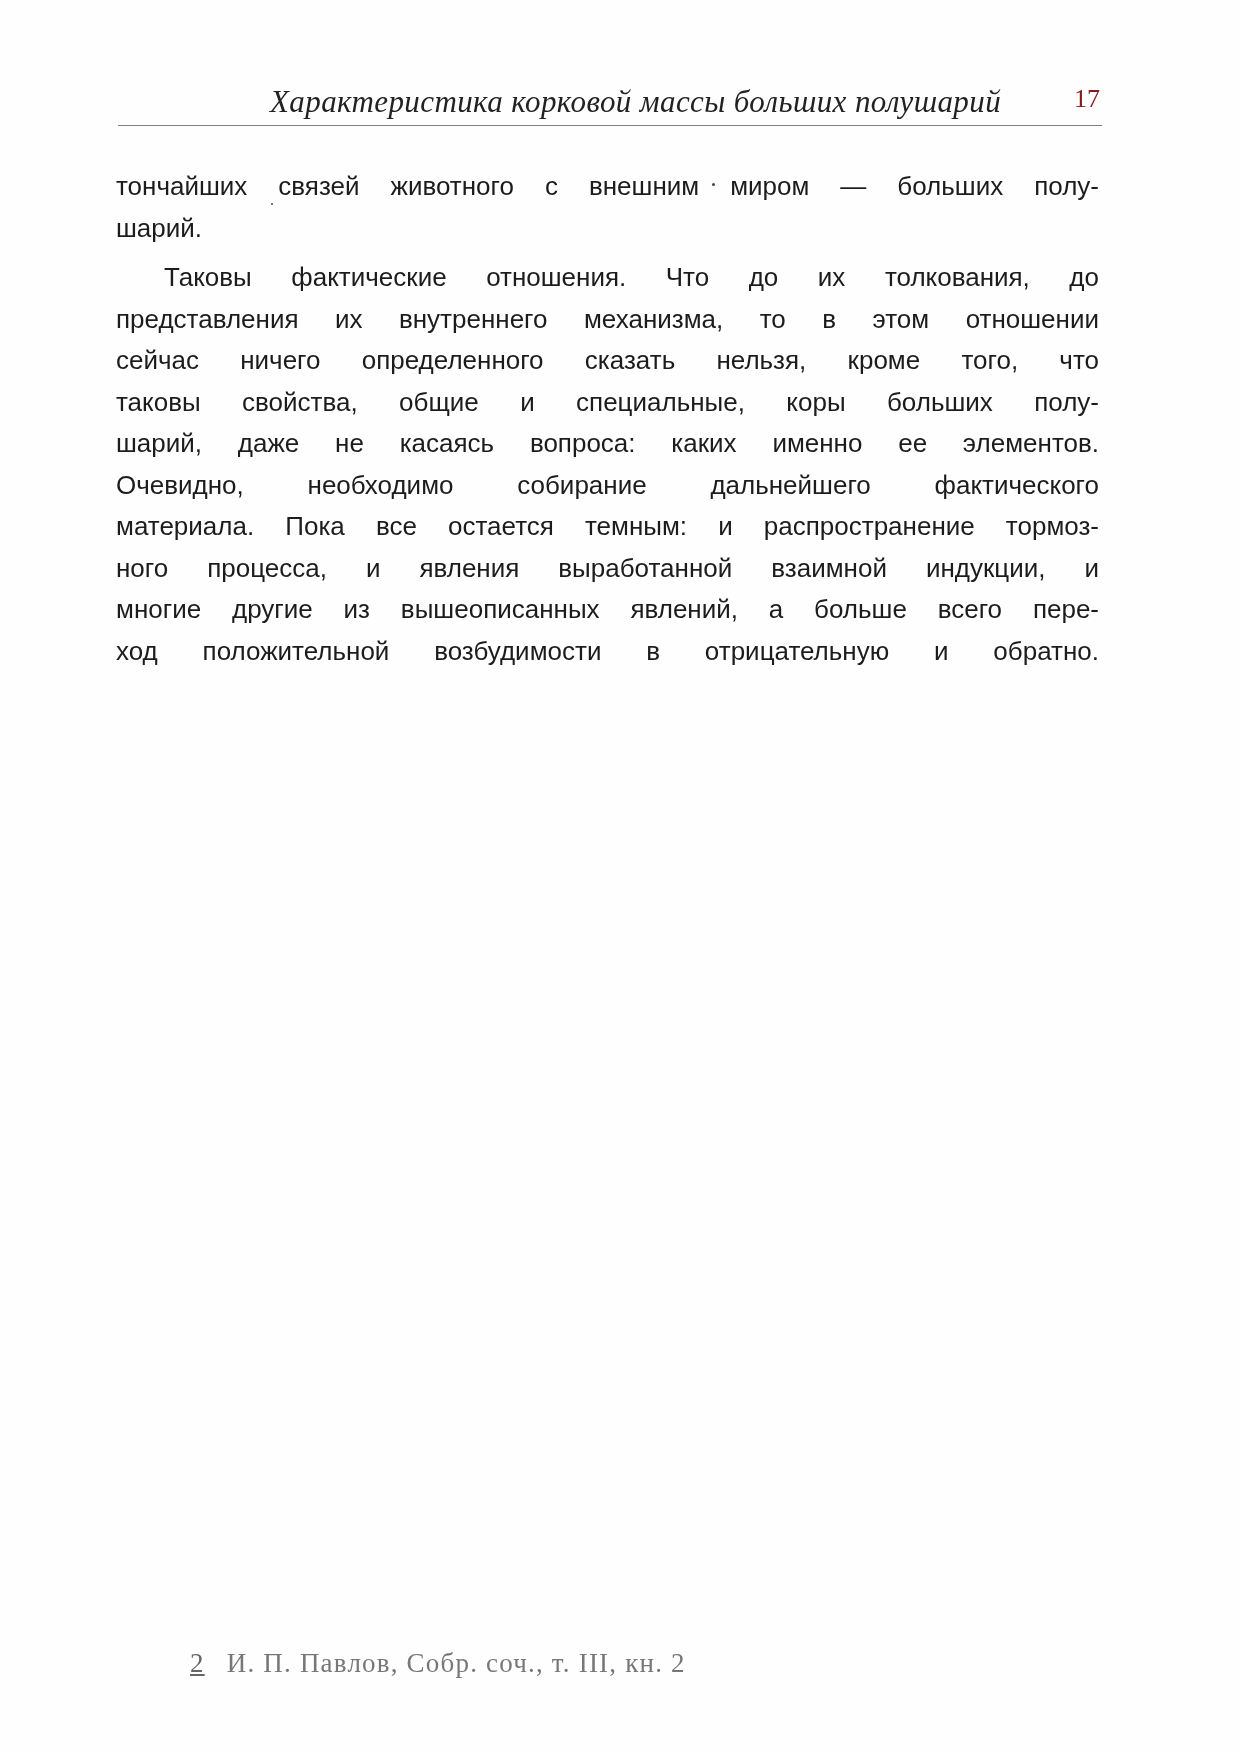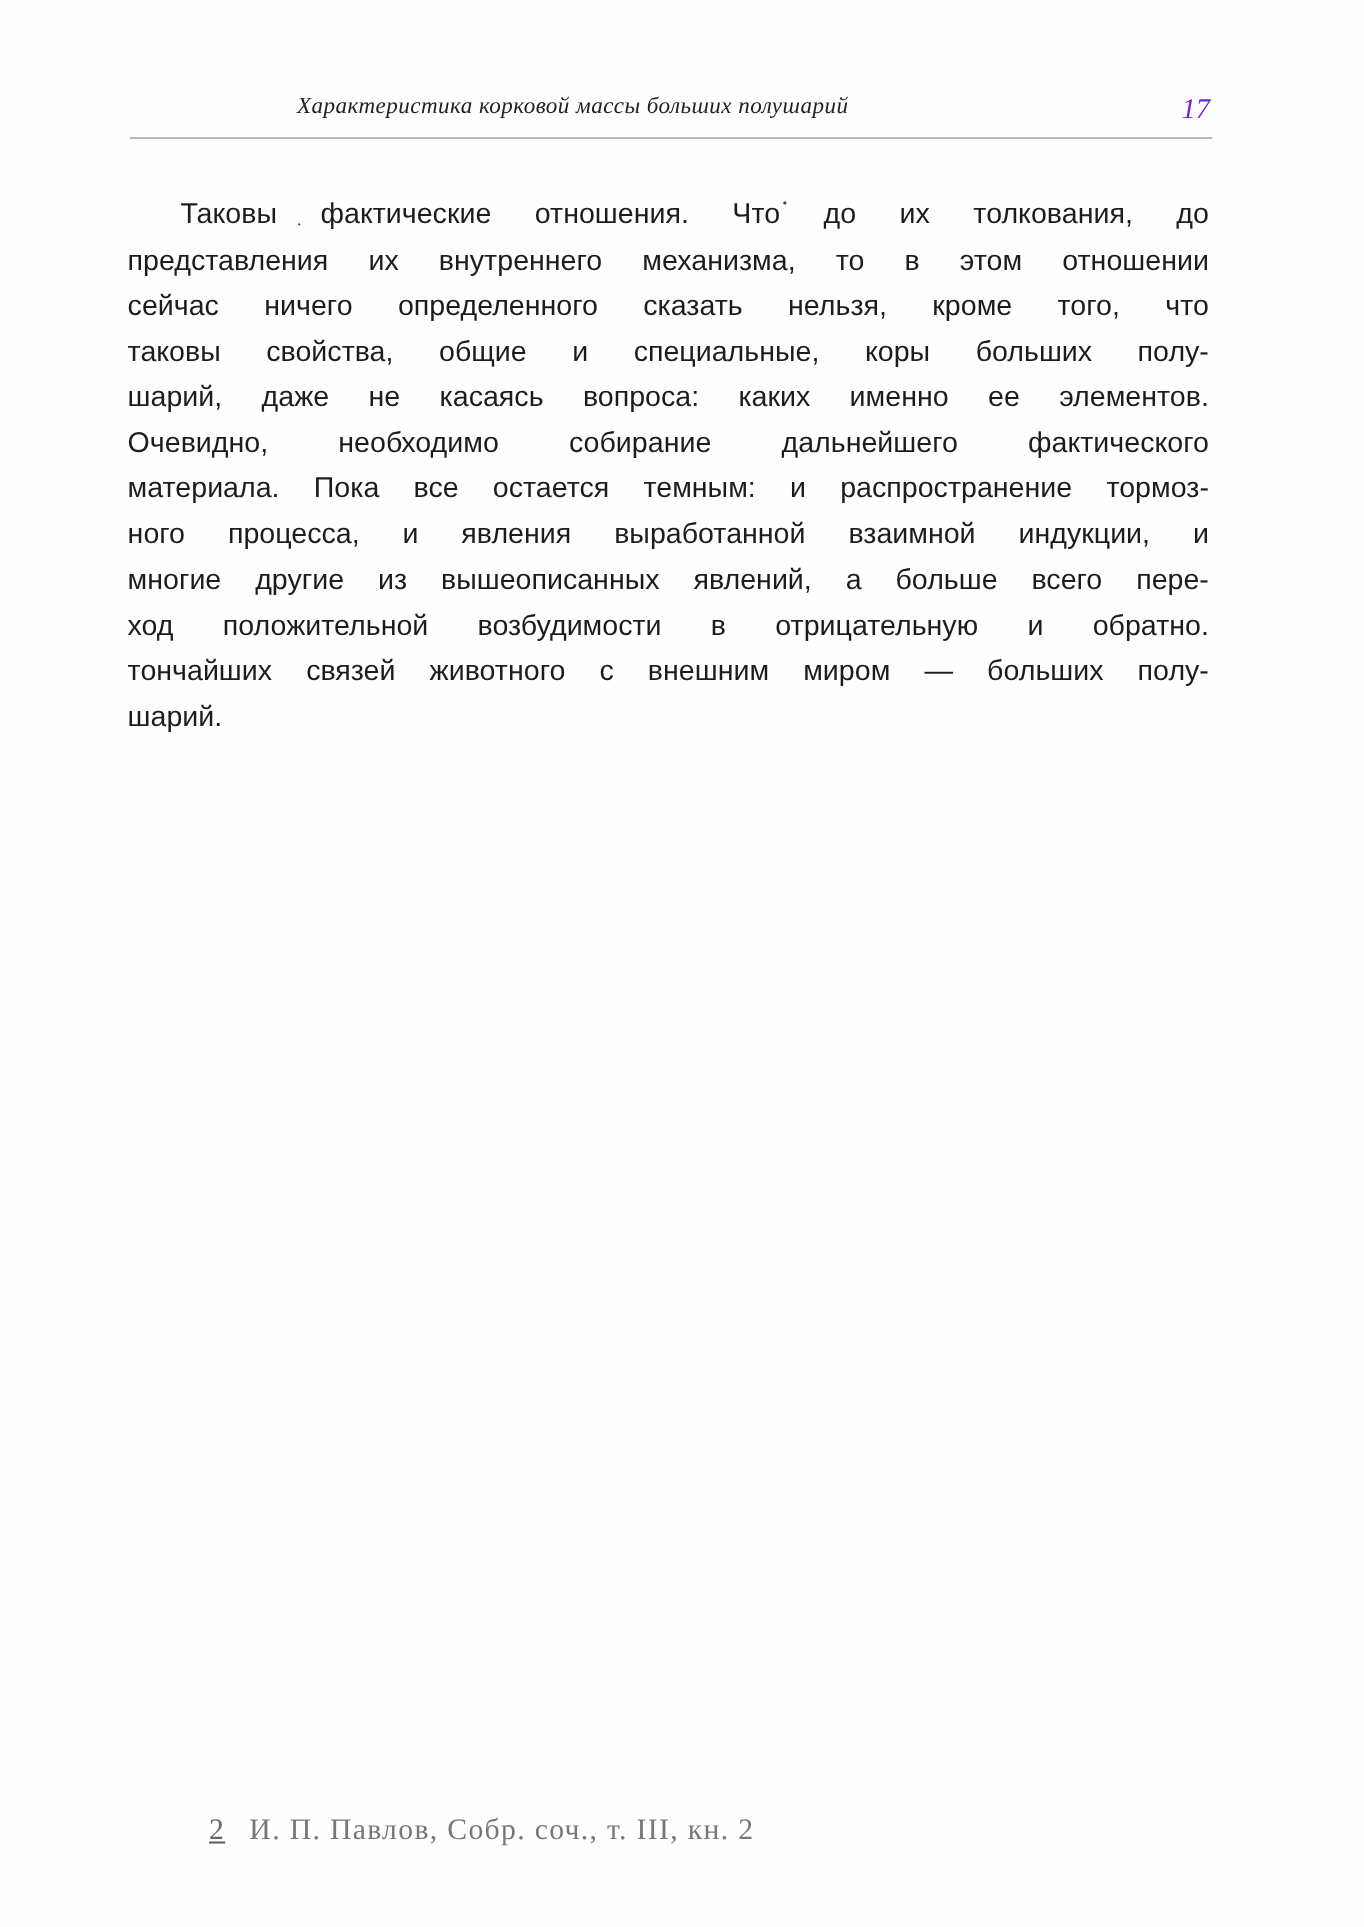--- a/index.html
+++ b/index.html
@@ -27,32 +27,31 @@
       left: 120px;
       top: 84px;
       width: 980px;
       height: 32px;
     }
     .running-title {
       position: absolute;
       left: 150px;
       top: 0;
       font-style: italic;
-      font-size: 21px;
+      font-size: 31px;
       letter-spacing: 0.4px;
       color: #222;
       white-space: nowrap;
     }
     .page-number {
       position: absolute;
       right: 0;
       top: 0;
-      font-style: italic;
       font-size: 26px;
-      color: #6d28d9;
+      color: #7f1d1d;
     }
     .head-rule {
       position: absolute;
       left: 118px;
       top: 125px;
       width: 984px;
       height: 0;
       border-top: 1.5px solid #555;
       opacity: 0.75;
     }
@@ -115,35 +114,35 @@
 
 <div class="page">
 
   <div class="running-head">
     <span class="running-title">Характеристика корковой массы больших полушарий</span>
     <span class="page-number">17</span>
   </div>
   <div class="head-rule"></div>
 
   <div class="body-text">
+    <div class="para">
+      <span class="line" style="display: block; white-space: normal; text-align: justify; text-align-last: justify;">тончайших связей животного с внешним миром — больших полу-</span>
+      <span class="line last">шарий.</span>
+    </div>
     <div class="para" style="margin-top:8px;">
       <span class="line indent-line" style="display: block; white-space: normal; text-align: justify; text-align-last: justify;">Таковы фактические отношения. Что до их толкования, до</span>
       <span class="line" style="display: block; white-space: normal; text-align: justify; text-align-last: justify;">представления их внутреннего механизма, то в этом отношении</span>
       <span class="line" style="display: block; white-space: normal; text-align: justify; text-align-last: justify;">сейчас ничего определенного сказать нельзя, кроме того, что</span>
       <span class="line" style="display: block; white-space: normal; text-align: justify; text-align-last: justify;">таковы свойства, общие и специальные, коры больших полу-</span>
       <span class="line" style="display: block; white-space: normal; text-align: justify; text-align-last: justify;">шарий, даже не касаясь вопроса: каких именно ее элементов.</span>
       <span class="line" style="display: block; white-space: normal; text-align: justify; text-align-last: justify;">Очевидно, необходимо собирание дальнейшего фактического</span>
       <span class="line" style="display: block; white-space: normal; text-align: justify; text-align-last: justify;">материала. Пока все остается темным: и распространение тормоз-</span>
       <span class="line" style="display: block; white-space: normal; text-align: justify; text-align-last: justify;">ного процесса, и явления выработанной взаимной индукции, и</span>
       <span class="line" style="display: block; white-space: normal; text-align: justify; text-align-last: justify;">многие другие из вышеописанных явлений, а больше всего пере-</span>
       <span class="line last-justify" style="display: block; white-space: normal; text-align: justify; text-align-last: justify;">ход положительной возбудимости в отрицательную и обратно.</span>
-    </div>
-    <div class="para">
-      <span class="line" style="display: block; white-space: normal; text-align: justify; text-align-last: justify;">тончайших связей животного с внешним миром — больших полу-</span>
-      <span class="line last">шарий.</span>
     </div>
   </div>
 
   <div class="speck" style="left:271px; top:203px; width:2px; height:2px;"></div>
   <div class="speck" style="left:712px; top:183px; width:3px; height:3px;"></div>
 
   <div class="footnote-sig">
     <span class="sig-num">2</span><span>И. П. Павлов, Собр. соч., т. III, кн. 2</span>
   </div>
 

